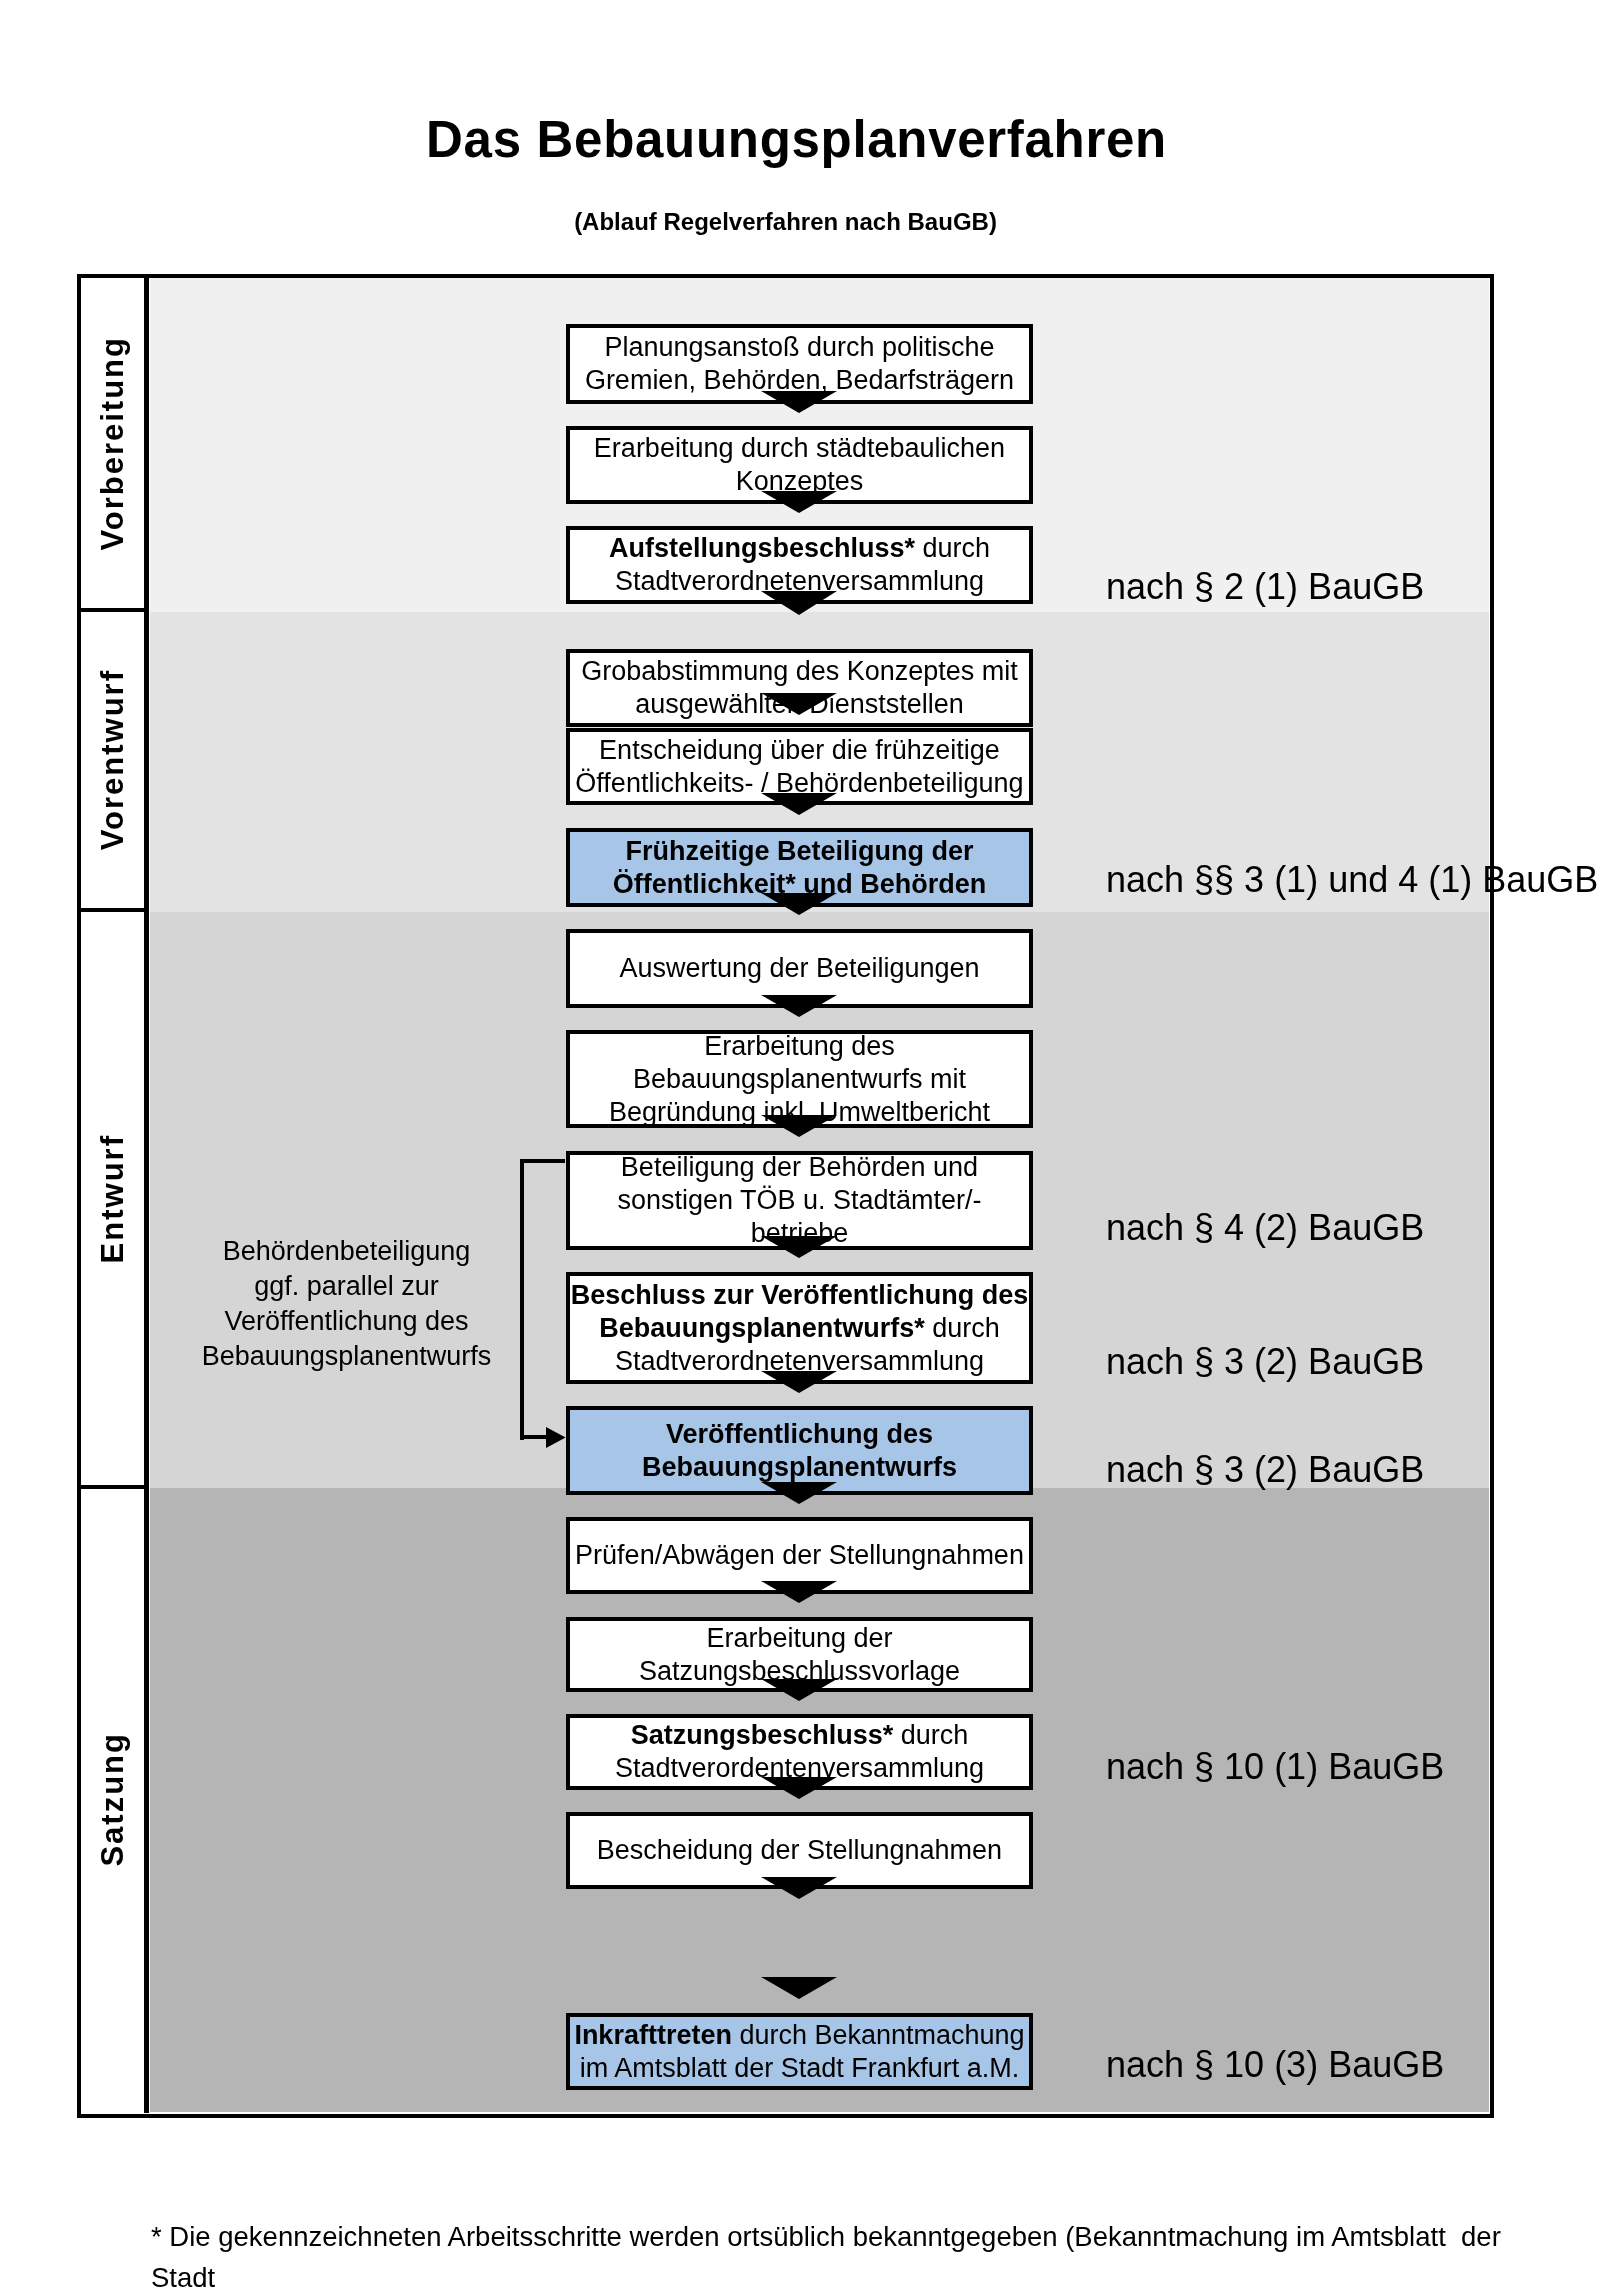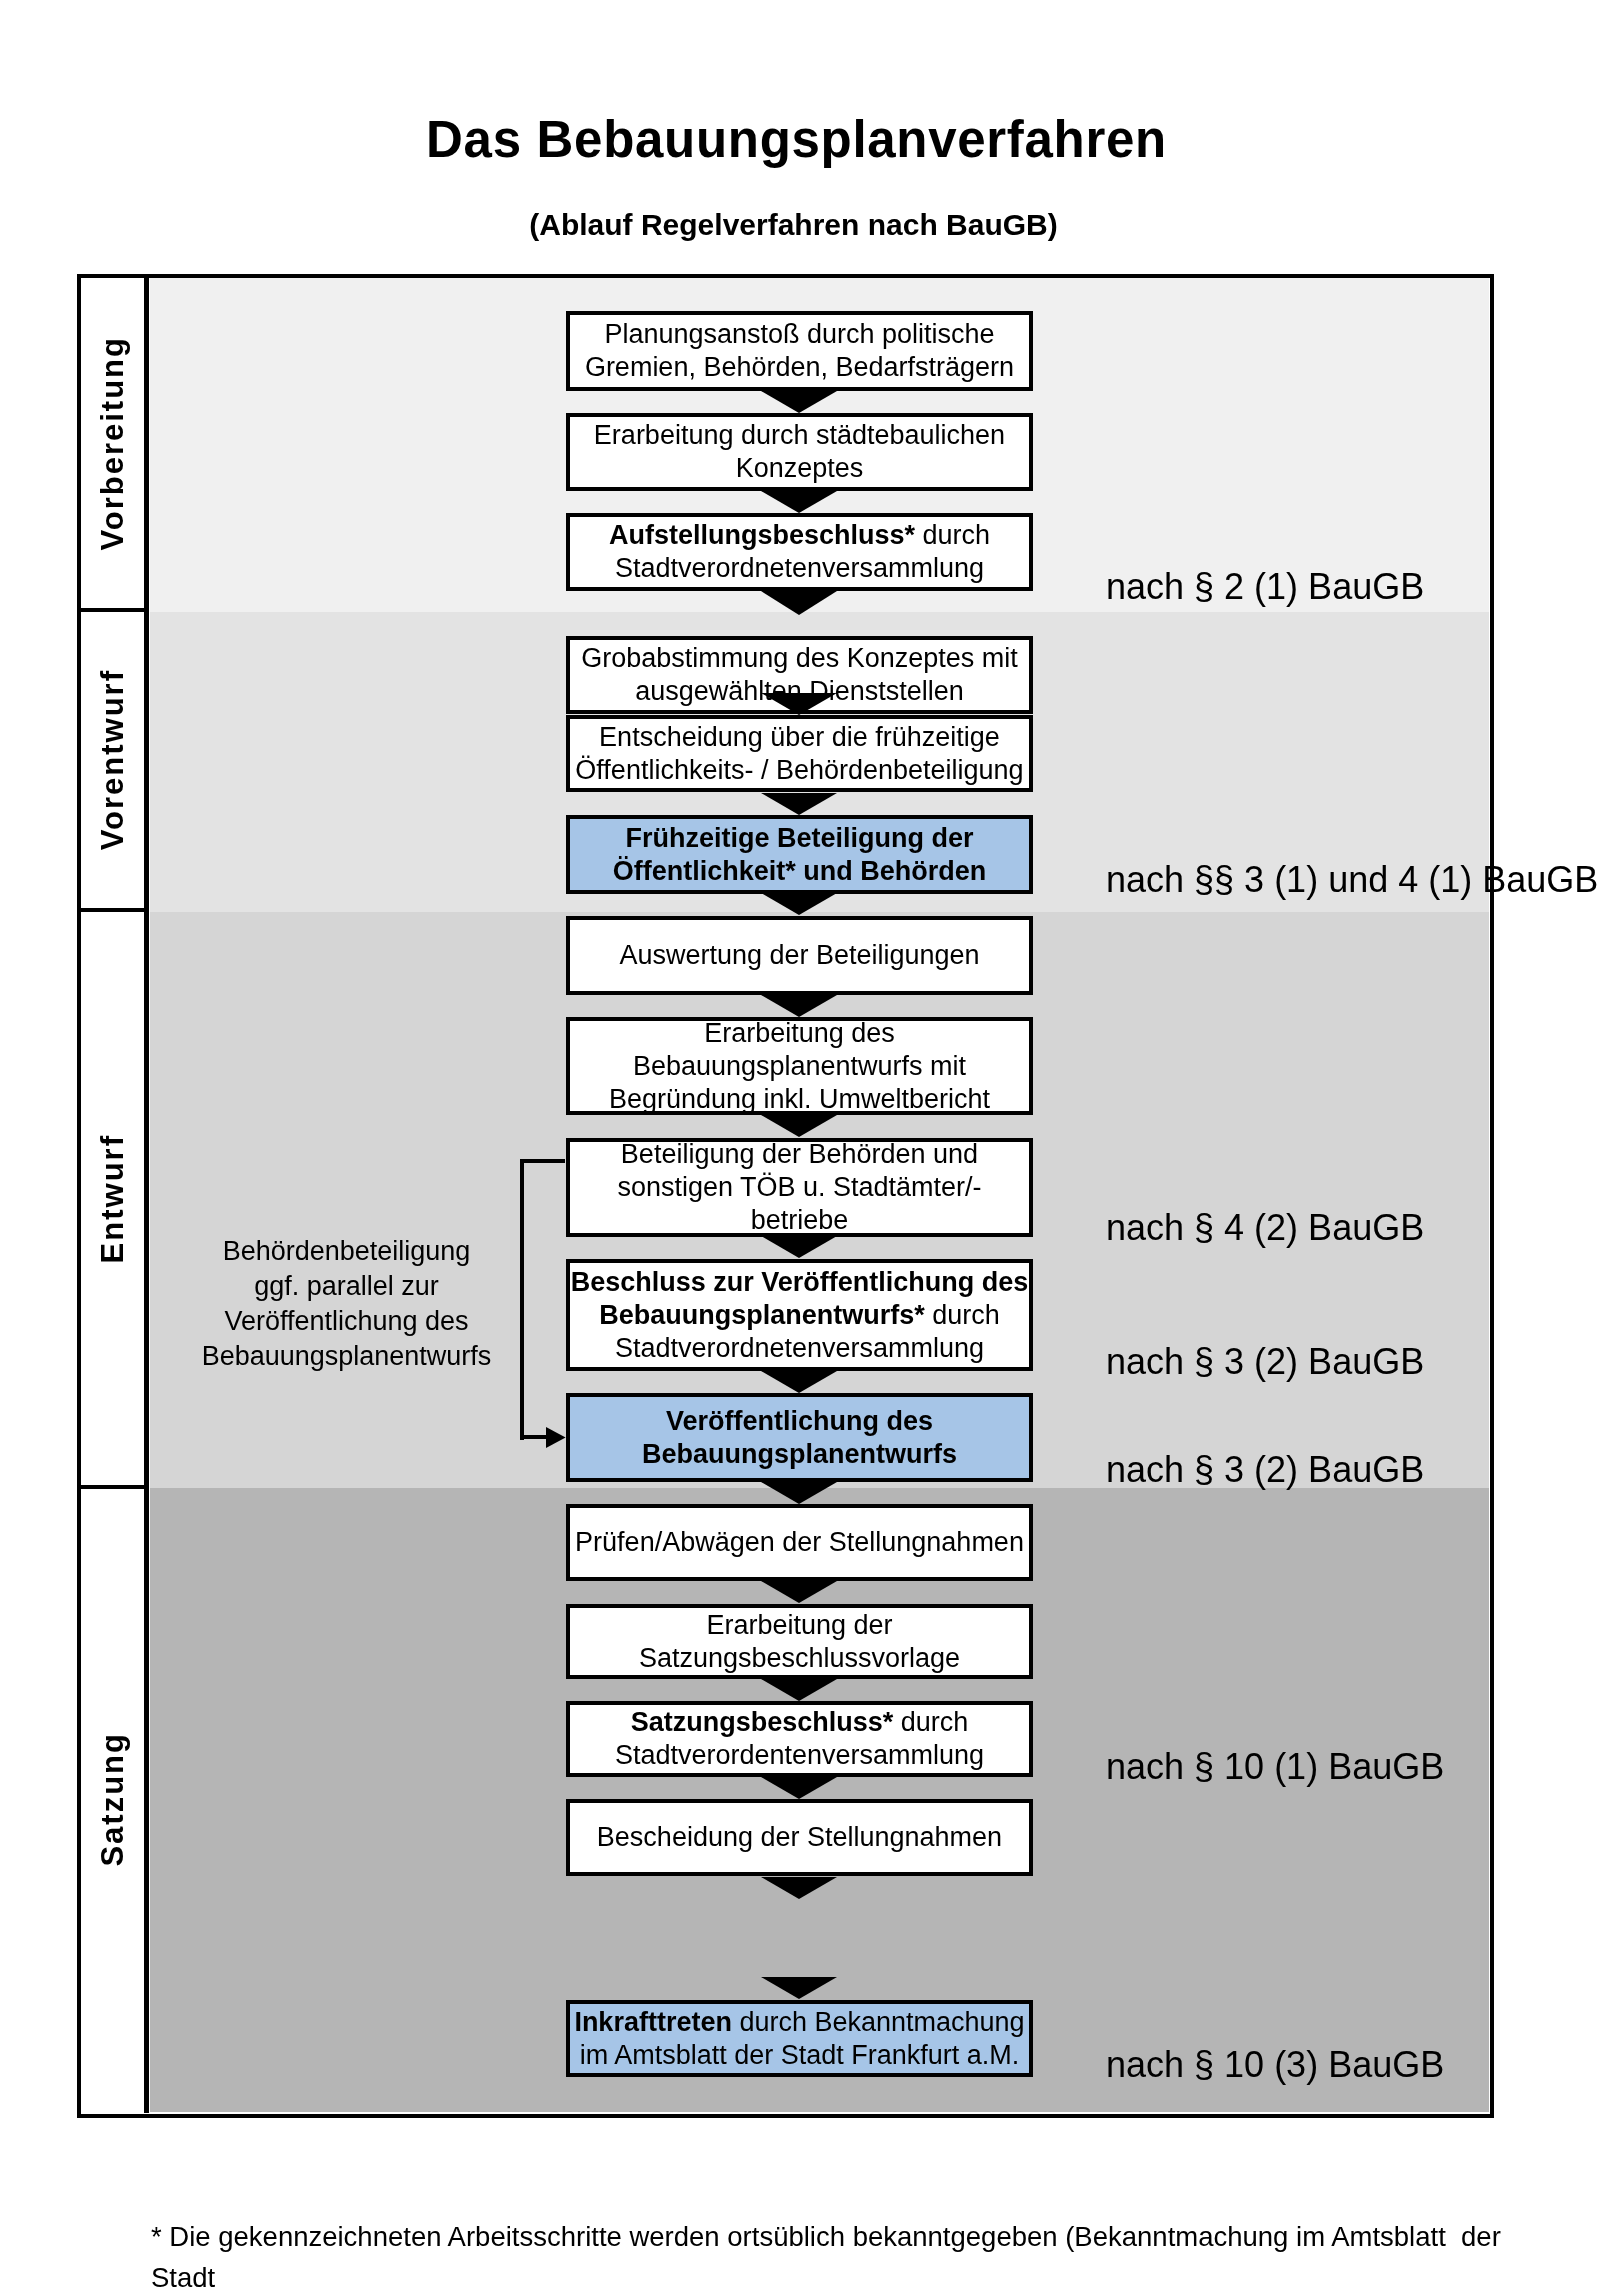--- a/index.html
+++ b/index.html
@@ -1,43 +1,43 @@
 <!DOCTYPE html>
 <html style="font-size:10.5px"><head>
 <meta charset="utf-8">
 <style>
   html,body{margin:0;padding:0;background:#ffffff;}
   #page{position:relative;width:1623px;height:2295px;background:#ffffff;
         font-family:"Liberation Sans", sans-serif;color:#000;}
 
   .title{position:absolute;left:88px;top:110px;width:1417px;text-align:center;
          font-size:51px;font-weight:bold;letter-spacing:0.7px;}
-  .subtitle{position:absolute;left:85px;top:208px;width:1417px;text-align:center;
-            font-size:30px;font-weight:bold;}
+  .subtitle{position:absolute;left:77px;top:208px;width:1417px;text-align:center;
+            font-size:24px;font-weight:bold;}
 
   
   .frame{position:absolute;left:77px;top:274px;width:1417px;height:1844px;
          border:4.6px solid #000;box-sizing:border-box;}
   .label-col{position:absolute;left:0;top:0;width:63px;height:1835px;
              border-right:5.2px solid #000;background:#fff;}
   .phase-cell{box-sizing:border-box;display:flex;align-items:center;justify-content:center;}
   .phase-cell .vtxt{writing-mode:vertical-rl;transform:rotate(180deg);
                     font-weight:bold;font-size:31px;letter-spacing:2px;white-space:nowrap;}
   .c1{height:334px;border-bottom:4.6px solid #000;}
   .c2{height:300px;border-bottom:4.6px solid #000;}
   .c3{height:577px;border-bottom:4.6px solid #000;}
   .c4{height:620px;}
   .bands{position:absolute;left:69px;top:0;width:1339px;height:1835px;}
   .band{position:absolute;left:0;width:100%;}
 
   
   .box{position:absolute;left:566px;width:467px;box-sizing:border-box;
        border:4.6px solid #000;background:#fff;display:flex;flex-direction:column;
        justify-content:center;align-items:center;text-align:center;
-       font-size:27px;line-height:33px;}
+       font-size:27px;line-height:33px;margin-top:13px;}
   .box b{font-weight:bold;}
   .arr{position:absolute;left:761px;width:76px;background:#000;
        clip-path:polygon(0 0,100% 0,50% 100%);}
 
   .annot{position:absolute;left:1106px;font-size:36px;white-space:nowrap;}
 
   .side-note{position:absolute;left:196px;top:1234px;width:301px;text-align:center;
              font-size:27px;line-height:35px;}
 
   .conn{position:absolute;background:#000;}

